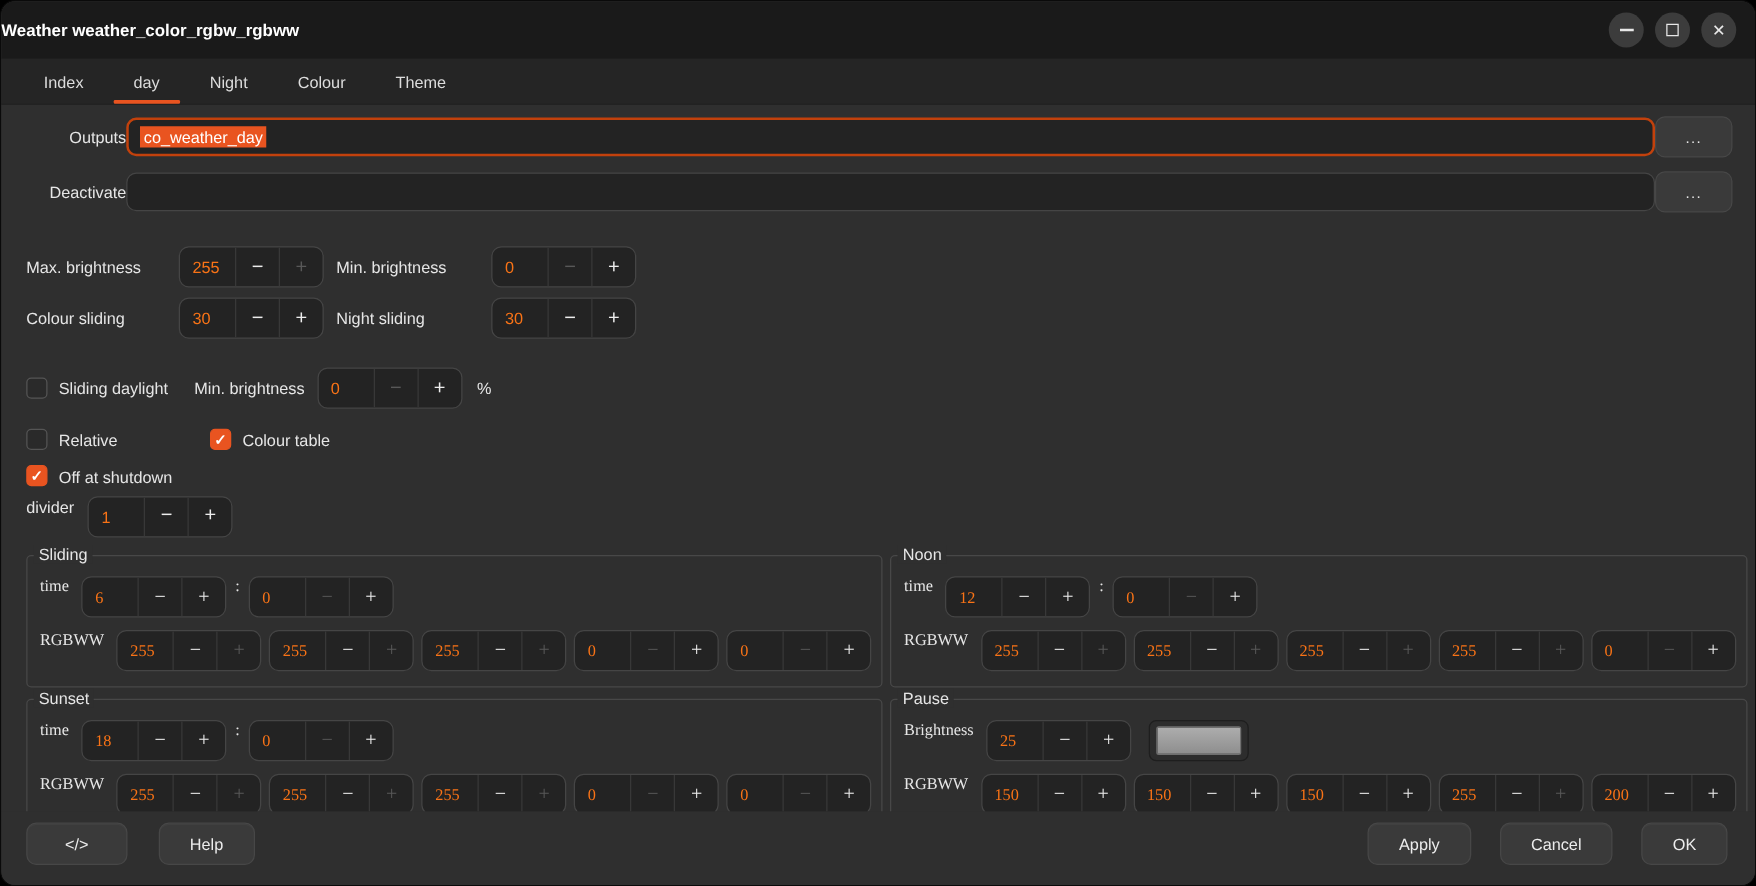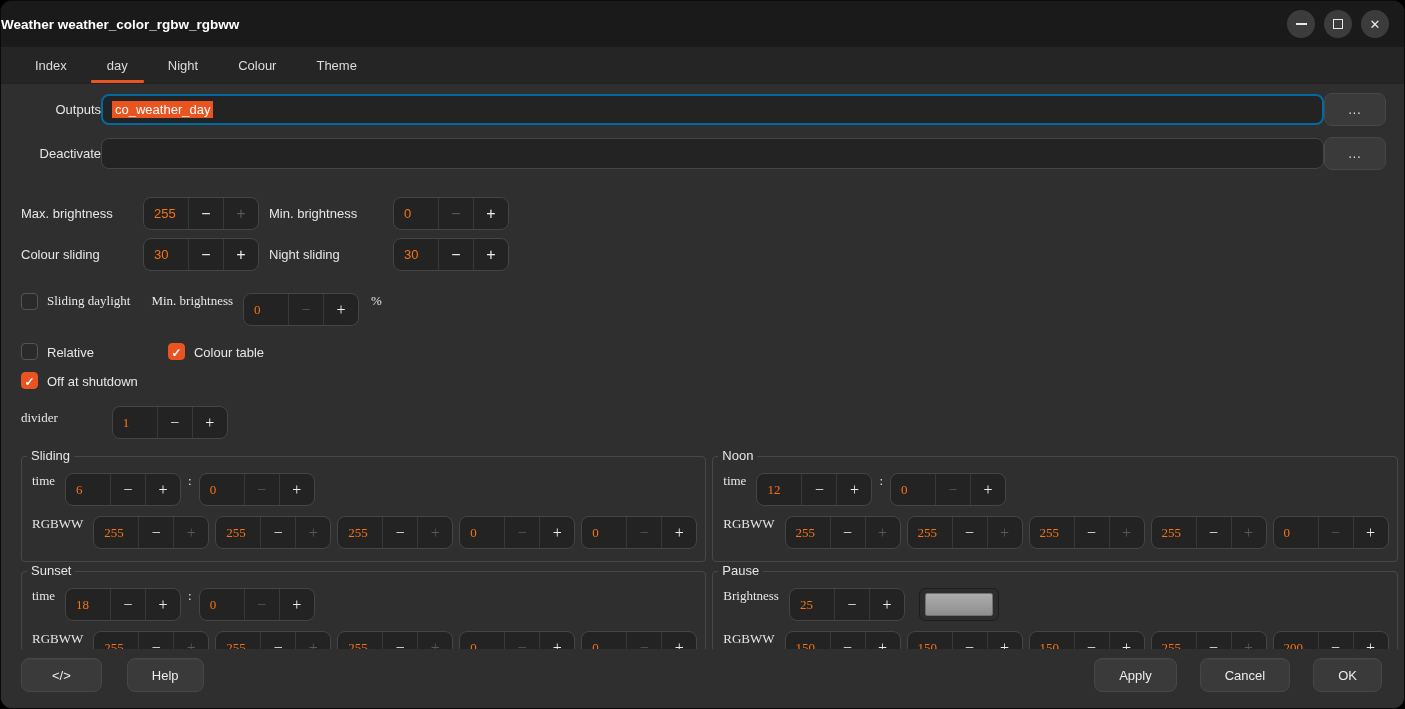--- a/index.html
+++ b/index.html
@@ -23,34 +23,34 @@
   
   .tabbar { height:37px; background:#252525; display:flex; padding-left:14px; flex:0 0 auto; border-bottom:1px solid #222; }
   .tab { padding:0 20px; display:flex; align-items:center; color:#dcdcdc; font-size:13px; position:relative; }
   .tab.active::after { content:""; position:absolute; left:4px; right:4px; bottom:0; height:3px; background:#e95420; border-radius:1px; }
   
   .content { flex:1 1 auto; background:#2f2f2f; padding:9px 18px 0 20px; overflow:hidden; }
   .lbl { color:#e6e6e6; font-size:13px; }
   .io-row { display:grid; grid-template-columns:80px 1fr 62px; align-items:center; margin-bottom:11px; height:33px; }
   .io-row .lbl { text-align:right; }
   .tinput { height:31px; background:#232323; border:1px solid #454545; border-radius:8px; display:flex; align-items:center; padding:0 9px; color:#e0e0e0; font-size:13px; }
-  .tinput.focused { border:2px solid #0369a1; }
+  .tinput.focused { border:2px solid #c2410c; }
   .sel-text { background:#e95420; color:#ffffff; padding:1px 3px; font-size:13px; }
   .browse-btn { height:33px; background:#3a3a3a; border:1px solid #474747; border-radius:8px; color:#e8e8e8; font-size:12px; display:flex; align-items:center; justify-content:center; letter-spacing:1px; }
   .gap { height:15px; }
   
   .spin { display:inline-flex; align-items:center; width:116px; height:33px; background:#232323; border:1px solid #454545; border-radius:8px; overflow:hidden; flex:0 0 auto; }
   .spin-value { flex:1; padding-left:10px; font-size:13px; color:#f97316; }
   .spin-btn { width:35px; align-self:stretch; display:flex; align-items:center; justify-content:center; color:#ededed; font-size:16px; border-left:1px solid #383838; }
   .spin-btn.dim { color:#585858; }
   .icon-minus::before { content:"−"; }
   .icon-plus::before { content:"+"; }
   .grid4 { display:grid; grid-template-columns:112px 116px 114px 116px; column-gap:10px; align-items:center; margin-bottom:6px; height:35px; }
   .grid4 .lbl { text-align:left; }
-  .flex-row { display:flex; align-items:flex-start;font-family:Liberation Serif, serif; }
+  .flex-row { display:flex; align-items:center; }
   
   .check-row { display:flex; align-items:flex-end; height:26px; margin-bottom:3px; }
   .checkbox { width:17px; height:17px; border-radius:4px; background:#2a2a2a; border:1px solid #555; margin-right:9px; display:flex; align-items:center; justify-content:center; flex:0 0 auto; }
   .checkbox.checked { background:#e95420; border-color:#e95420; }
   .checkmark::before { content:"✓"; color:#fff; font-size:12px; font-weight:bold; }
   
   .sections { display:grid; grid-template-columns:1fr 1fr; column-gap:6px; row-gap:9px; margin-top:12px; }
   .frame { border:1px solid #484848; border-radius:4px; position:relative; padding:16px 8px 12px 10px; }
   .frame-title { position:absolute; top:-9px; left:5px; background:#2f2f2f; padding:0 4px; color:#e6e6e6; font-size:13px; }
   .frame-row { display:flex; align-items:flex-start; margin-bottom:10px;font-family:Liberation Serif, serif; }
@@ -188,21 +188,21 @@
       <span class="lbl">Colour table</span>
     </div>
 
     <div class="check-row">
       <div class="checkbox checked">
           <span class="checkmark"></span>
         </div>
       <span class="lbl">Off at shutdown</span>
     </div>
 
-    <div class="flex-row" style="height:38px; margin-top:17px;gap:43px;">
+    <div class="flex-row" style="height:38px; margin-top:5px;">
       <span class="lbl" style="margin-right:11px; align-self:flex-start; padding-top:4px;">divider</span>
       <div class="spin">
         <span class="spin-value">1</span>
         <span class="spin-btn">
             <span class="icon-minus"></span>
           </span>
         <span class="spin-btn">
             <span class="icon-plus"></span>
           </span>
       </div>

